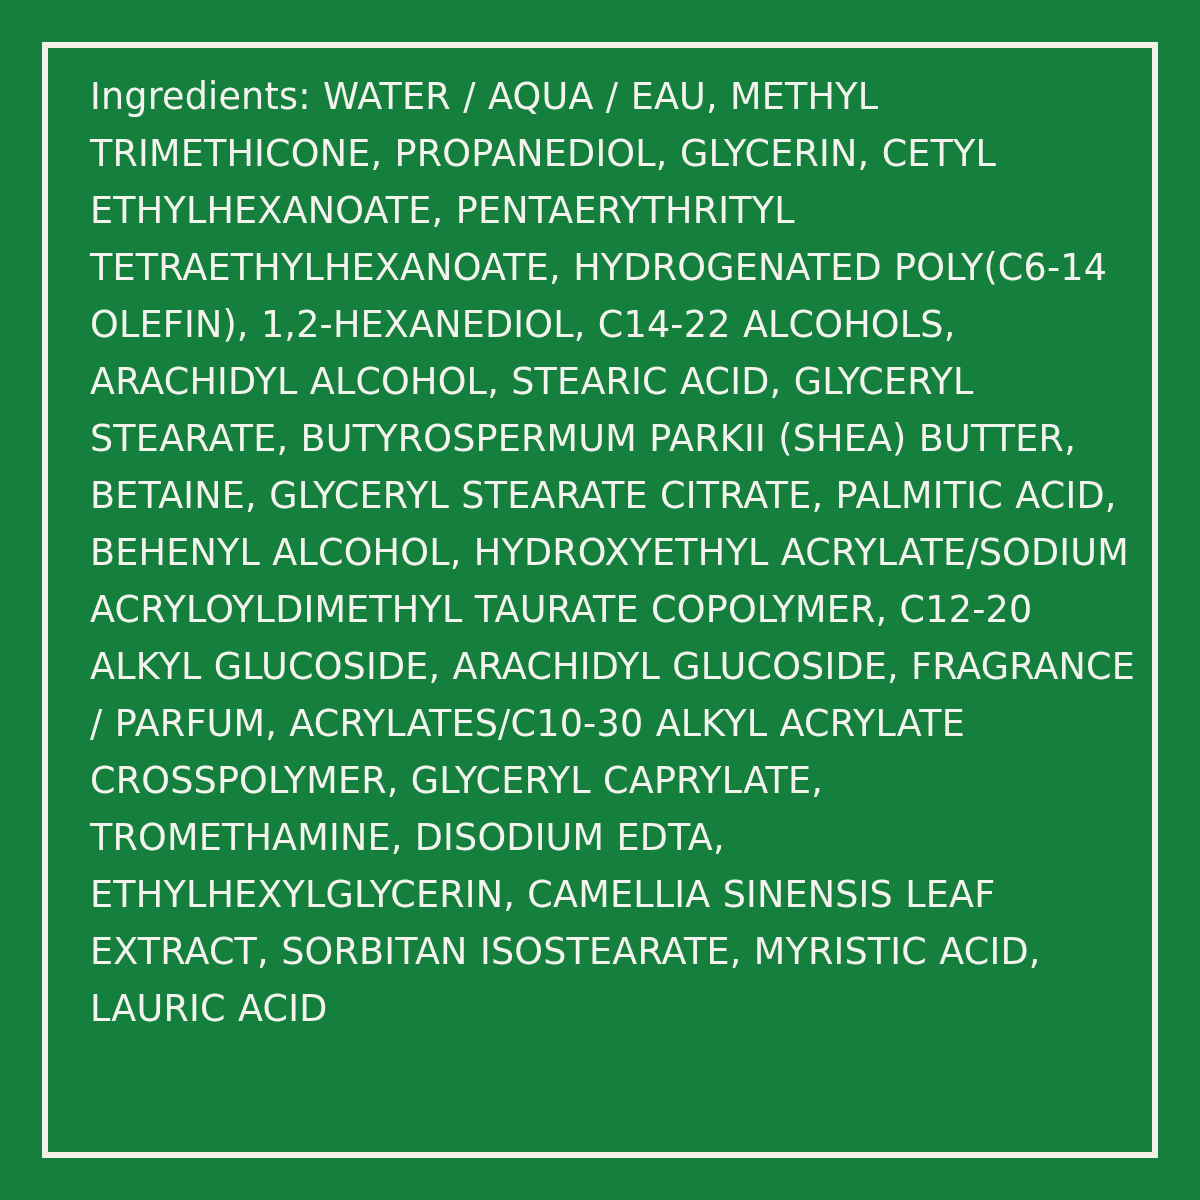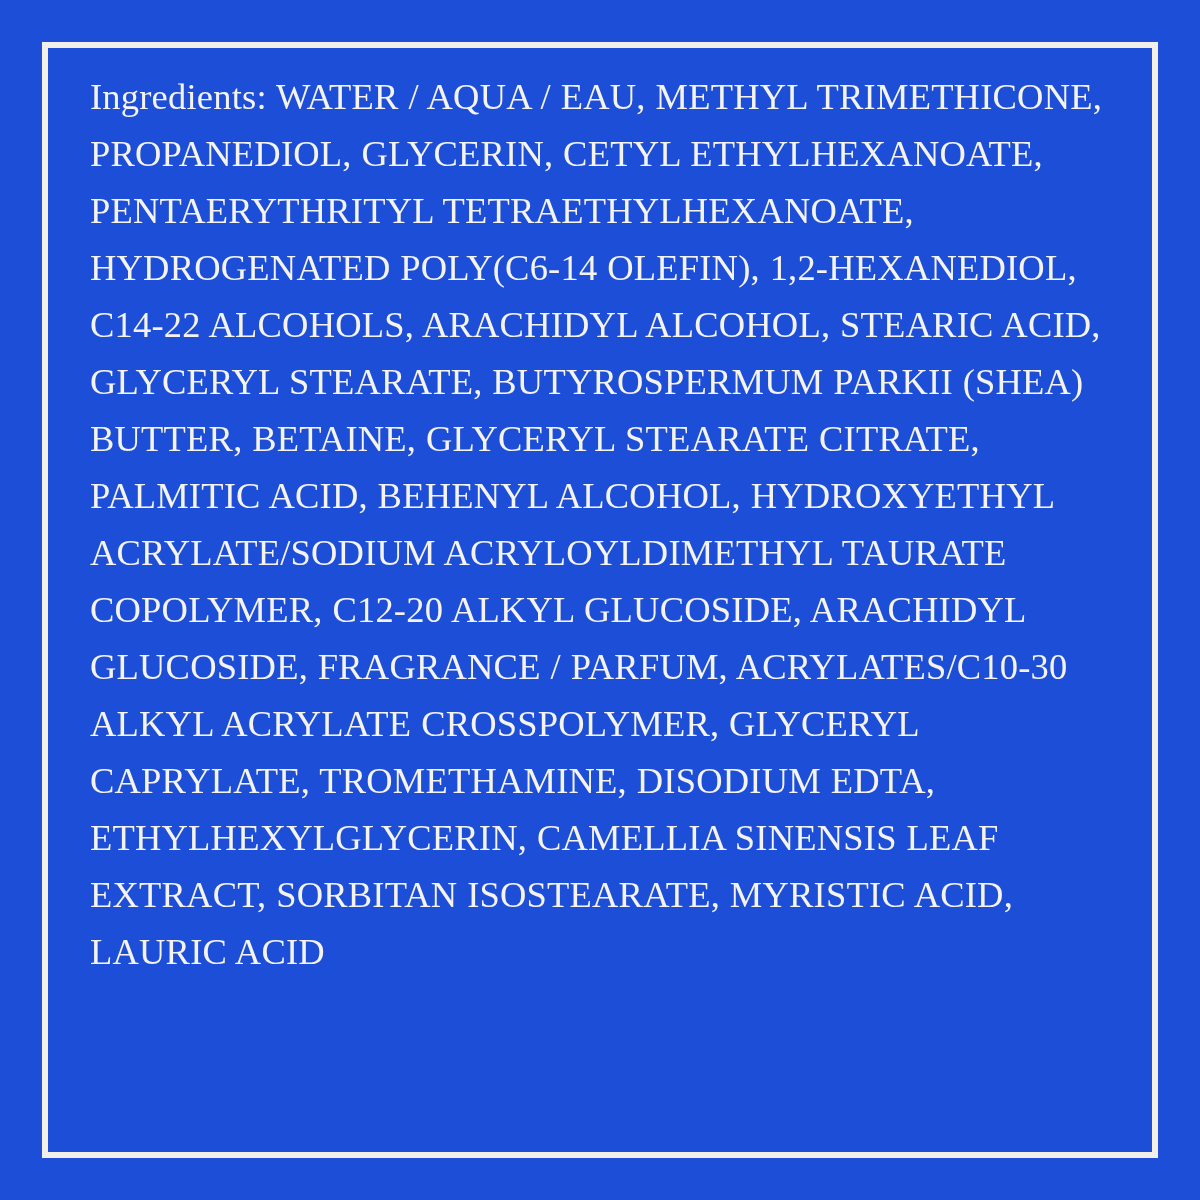--- a/index.html
+++ b/index.html
@@ -12,23 +12,22 @@
     background: #14423a;
     font-family: "DejaVu Sans", "Liberation Sans", sans-serif;
     overflow: hidden;
   }
   .panel {
     position: absolute;
     left: 0;
     top: 0;
     width: 1200px;
     height: 1200px;
-    background: #1d4ed8;
+    background: #15803d;
     box-sizing: border-box;
-    font-family: Liberation Serif, serif;
   }
   .border-frame {
     position: absolute;
     left: 42px;
     top: 42px;
     width: 1116px;
     height: 1116px;
     border: 6px solid #f2f0e9;
     box-sizing: border-box;
   }

